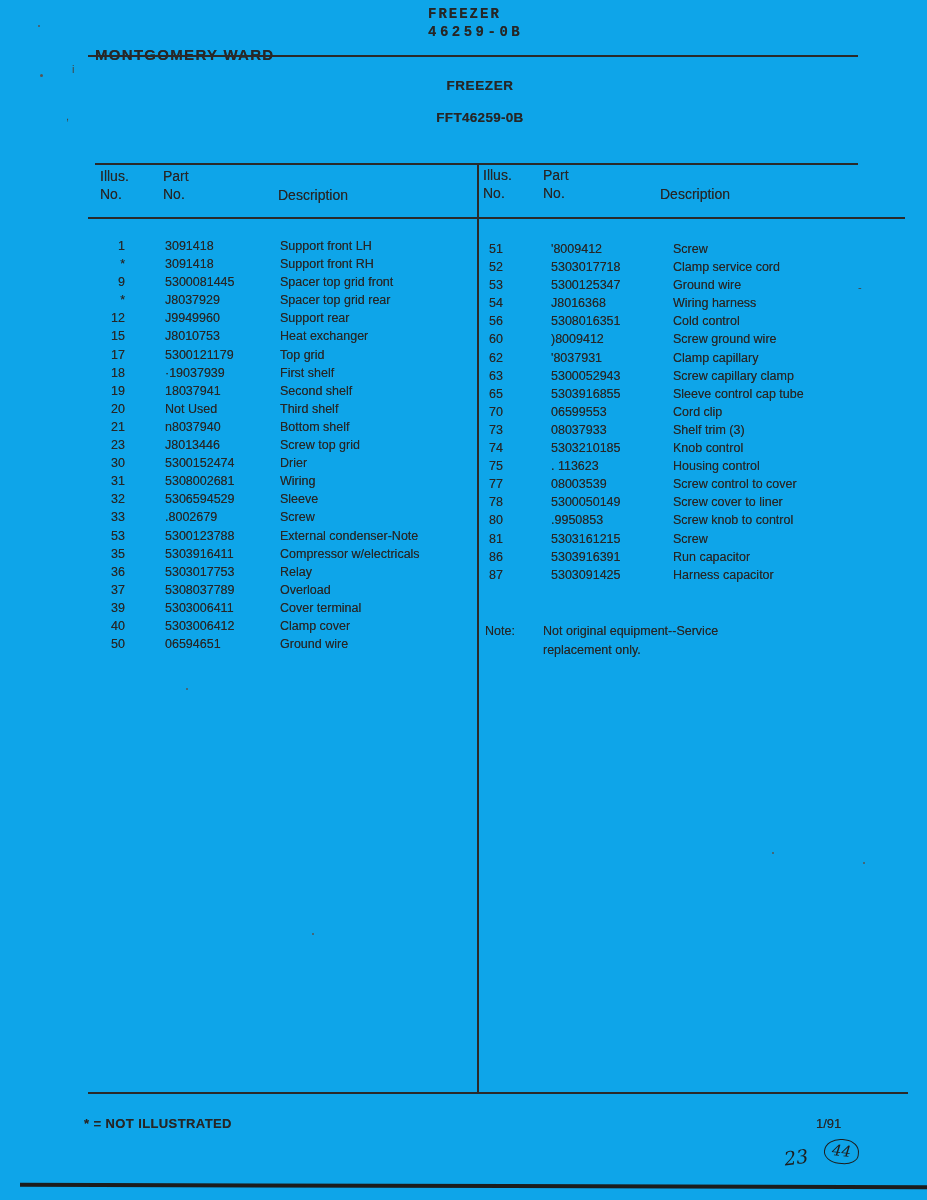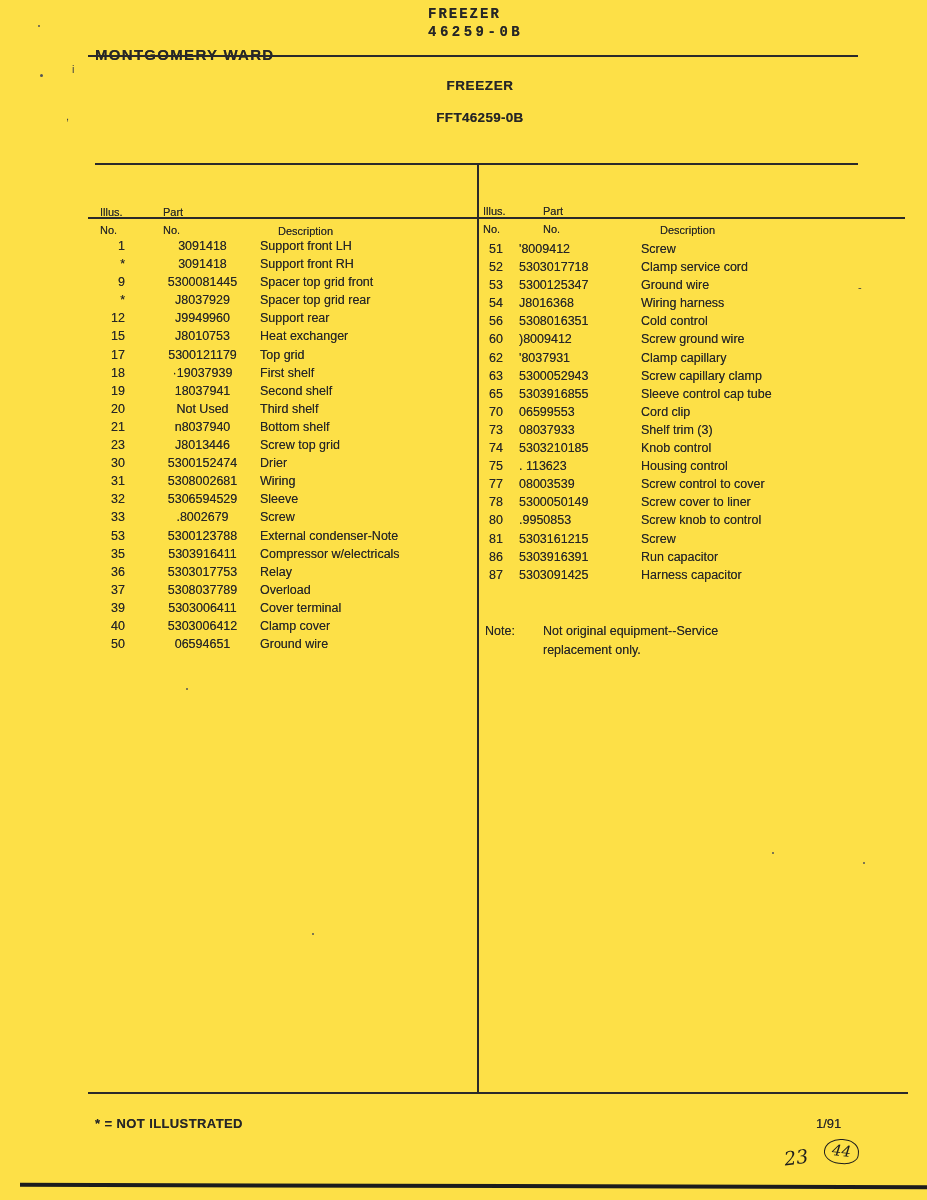--- a/index.html
+++ b/index.html
@@ -1,56 +1,56 @@
 <!DOCTYPE html>
 <html><head>
 <meta charset="utf-8">
 <style>
   html,body{margin:0;padding:0;background:#e8e8e8;}
   .page{
     position:relative;
     width:927px;height:1200px;
-    background:#fde047;
+    background:#0ea5e9;
     overflow:hidden;
     font-family:"Liberation Sans", sans-serif;
     color:#262626;
     -webkit-font-smoothing:antialiased;
   }
   .ink{color:#262626;text-shadow:0 0 .6px rgba(45,45,45,.65);}
   .rule{position:absolute;background:#2a2a2a;}
 
   
   .doc-num{position:absolute;left:428px;top:5px;font-family:"Liberation Mono", monospace;font-weight:bold;font-size:14px;line-height:18px;}
   .doc-num .l1{letter-spacing:2px;display:block;}
   .doc-num .l2{letter-spacing:3.5px;display:block;text-align:center;}
   .brand{position:absolute;left:95px;top:46px;font-size:15px;font-weight:bold;letter-spacing:1.3px;}
   .title2{position:absolute;left:30px;width:900px;top:78px;text-align:center;font-weight:bold;font-size:13.5px;letter-spacing:.6px;}
   .model{position:absolute;left:30px;width:900px;top:110px;text-align:center;font-weight:bold;font-size:13.5px;letter-spacing:.3px;}
 
   
-  .th{position:absolute;font-size:11px;line-height:14px;margin-top:36px;}
+  .th{position:absolute;font-size:14px;line-height:14px;}
 
   
   .tbl{position:absolute;font-size:12.5px;}
   .tbl .prow{display:flex;height:18.1px;line-height:18.1px;white-space:nowrap;}
   .tbl-left{left:95px;top:237px;width:378px;}
   .tbl-right{left:485px;top:240px;width:418px;}
   .tbl-left .c0{width:30px;text-align:right;flex:none;}
-  .tbl-left .c1{margin-left:20px;width:115px;flex:none;text-align:center;}
+  .tbl-left .c1{margin-left:40px;width:115px;flex:none;}
   .tbl-left .c2{flex:1;}
   .tbl-right .c0{width:18px;text-align:right;flex:none;}
-  .tbl-right .c1{margin-left:16px;width:122px;flex:none;}
+  .tbl-right .c1{margin-left:48px;width:122px;flex:none;}
   .tbl-right .c2{flex:1;}
 
   .note{position:absolute;left:485px;top:622px;font-size:12.5px;line-height:18.5px;display:flex;}
   .note .nlab{width:58px;flex:none;}
   .note .nline{display:block;}
 
   
-  .legend{position:absolute;left:95px;top:1116px;font-size:13px;font-weight:bold;letter-spacing:.4px;}
+  .legend{position:absolute;left:84px;top:1116px;font-size:13px;font-weight:bold;letter-spacing:.4px;}
   .pdate{position:absolute;left:816px;top:1116px;font-size:13px;}
   .hw23{position:absolute;left:784px;top:1146px;font-family:"DejaVu Serif", serif;font-style:italic;font-size:19px;color:#1d1d1d;transform:rotate(-7deg);}
   .hw44{position:absolute;left:824px;top:1139px;font-family:"DejaVu Serif", serif;font-style:italic;font-size:15px;color:#1d1d1d;
         border:1.6px solid #1d1d1d;border-radius:55% 45% 50% 50% / 60% 55% 45% 50%;
         padding:2px 7px 3px 7px;transform:rotate(6deg);display:inline-block;}
 
   .bottom-band{position:absolute;left:20px;top:1184px;width:907px;height:4px;background:#1c1c1c;transform:rotate(.15deg);}
 
   .speck{position:absolute;background:#555;border-radius:50%;}
   .mark{position:absolute;font-size:11px;color:#444;}

